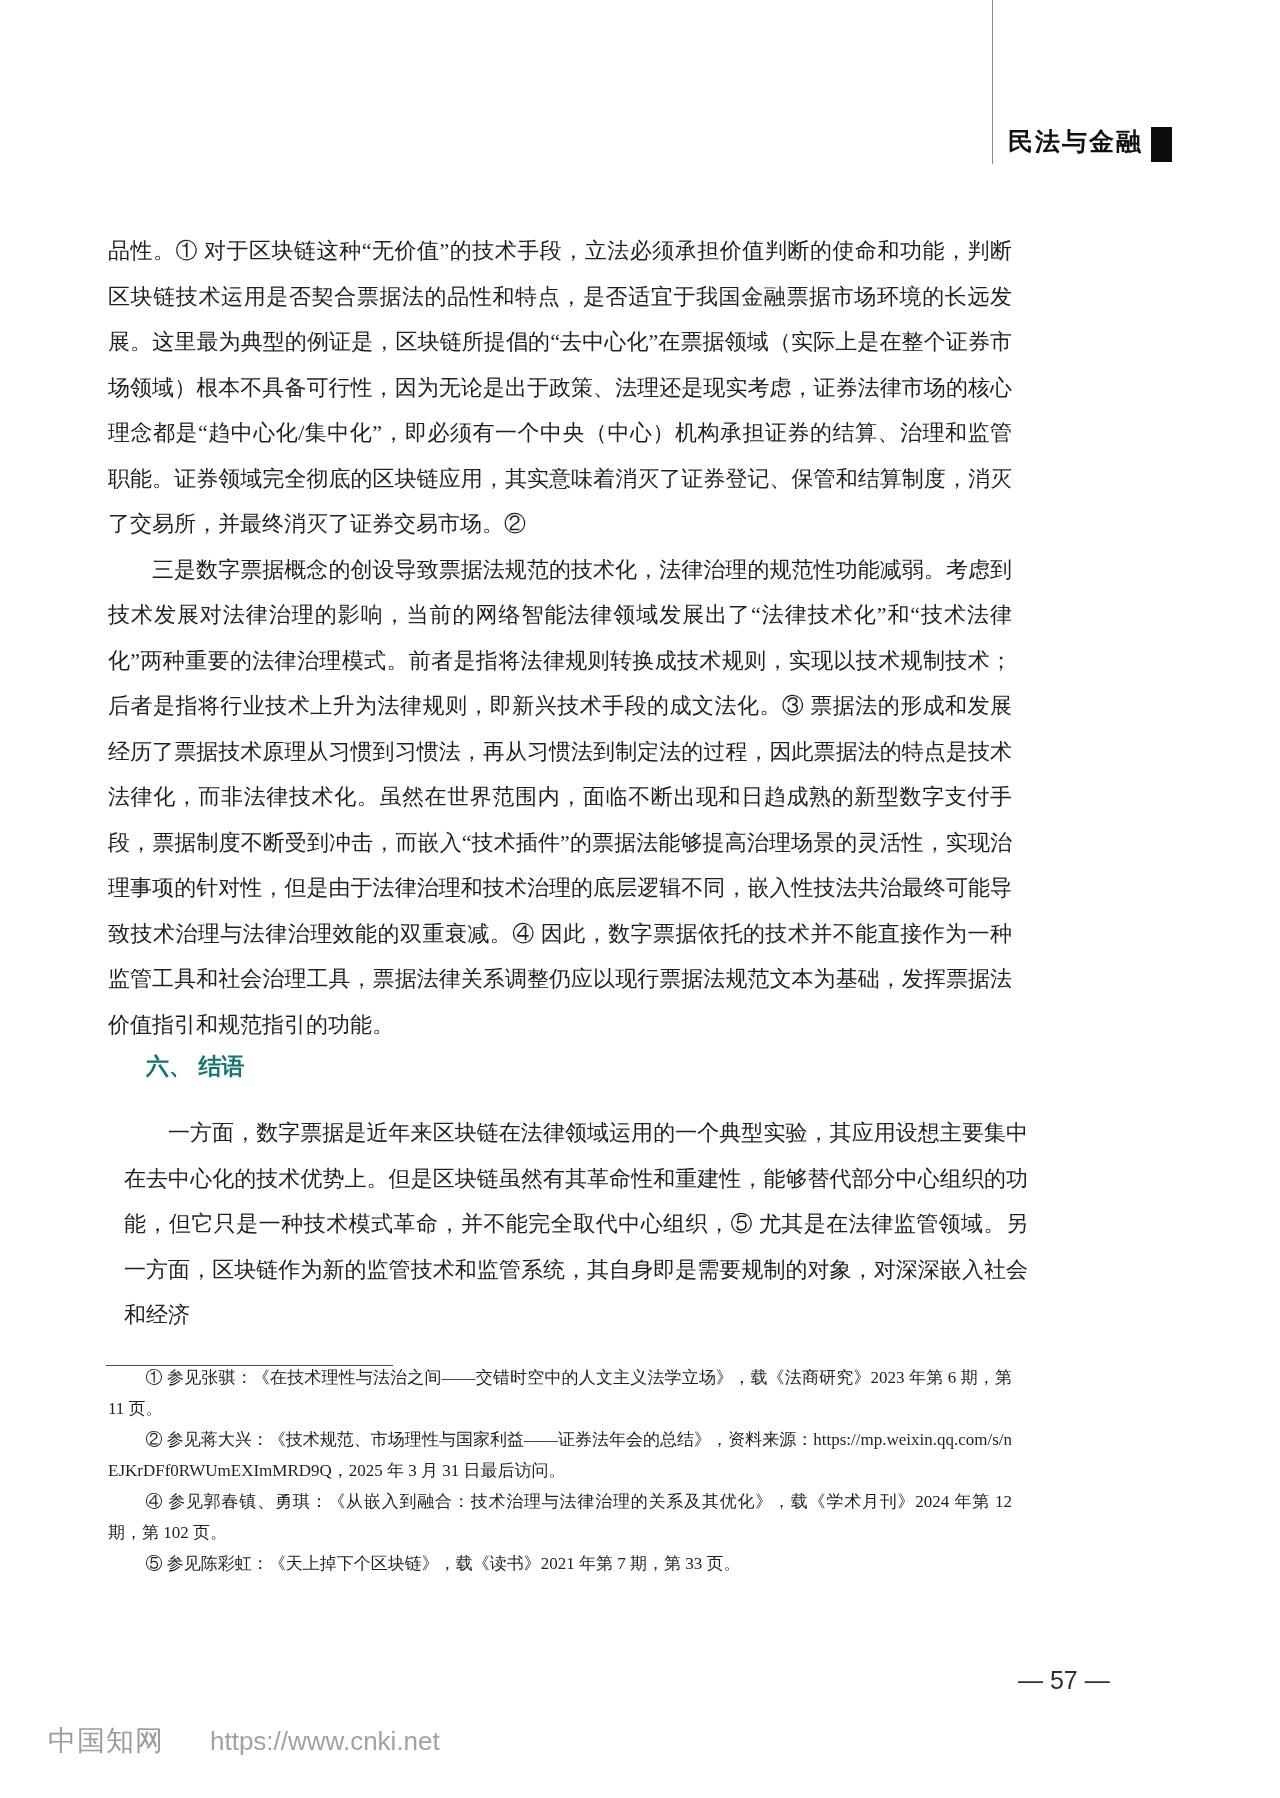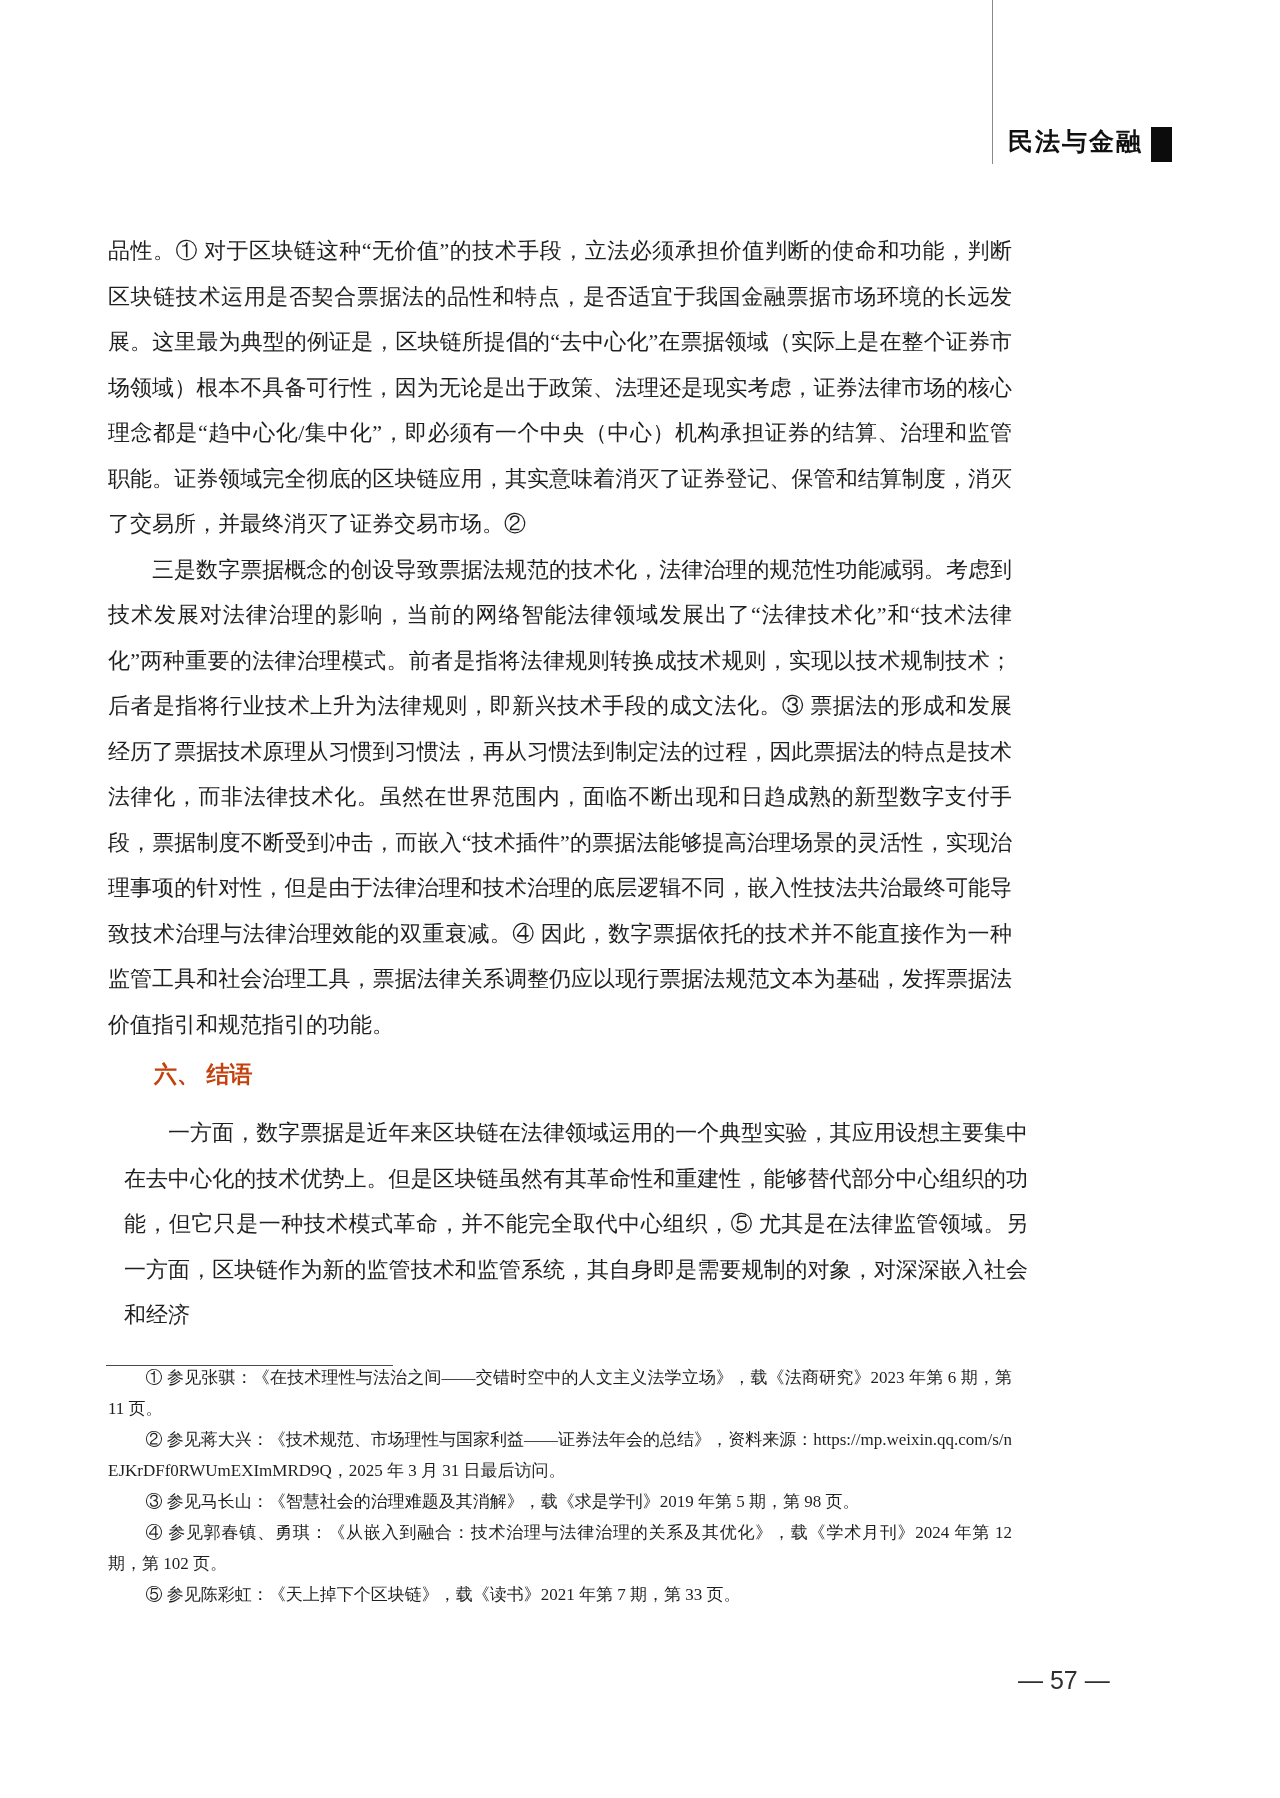--- a/index.html
+++ b/index.html
@@ -39,24 +39,24 @@
     width: 904px;
     font-size: 22px;
     line-height: 45.5px;
     text-align: justify;
   }
   .para { margin: 0; }
   .para.indent { text-indent: 2em; }
   .section-heading {
     position: absolute;
     left: 146px; top: 1051px;
-    margin: 8px;
+    margin: 0;
     font-size: 23px;
     font-weight: bold;
-    color: #c2410c;
+    color: #0f766e;
     font-family: "Liberation Sans", sans-serif;
   }
   .closing-text {
     position: absolute;
     left: 124px; top: 1110px;
     width: 904px;
     font-size: 22px;
     line-height: 45.5px;
     text-align: justify;
   }
@@ -115,21 +115,24 @@
 
   <div class="closing-text">
     <p class="para indent">一方面，数字票据是近年来区块链在法律领域运用的一个典型实验，其应用设想主要集中在去中心化的技术优势上。但是区块链虽然有其革命性和重建性，能够替代部分中心组织的功能，但它只是一种技术模式革命，并不能完全取代中心组织，⑤ 尤其是在法律监管领域。另一方面，区块链作为新的监管技术和监管系统，其自身即是需要规制的对象，对深深嵌入社会和经济</p>
   </div>
 
   <div class="fn-divider"></div>
 
   <div class="footnotes">
     <p class="fn">① 参见张骐：《在技术理性与法治之间——交错时空中的人文主义法学立场》，载《法商研究》2023 年第 6 期，第 11 页。</p>
     <p class="fn">② 参见蒋大兴：《技术规范、市场理性与国家利益——证券法年会的总结》，资料来源：https://mp.weixin.qq.com/s/nEJKrDFf0RWUmEXImMRD9Q，2025 年 3 月 31 日最后访问。</p>
-    <p class="fn">③ 参见马长山：《智慧社会的治理难题及其消解》，载《求是学刊》2019 年第 5 期，第 98 页。</p>
     <p class="fn">④ 参见郭春镇、勇琪：《从嵌入到融合：技术治理与法律治理的关系及其优化》，载《学术月刊》2024 年第 12 期，第 102 页。</p>
     <p class="fn">⑤ 参见陈彩虹：《天上掉下个区块链》，载《读书》2021 年第 7 期，第 33 页。</p>
   </div>
 
   <div class="page-number">— 57 —</div>
 
+  <div class="watermark">
+    <span class="wm-logo">中国知网</span>
+    <span class="wm-url">https://www.cnki.net</span>
+  </div>
 
 </div>
 
 </body></html>

